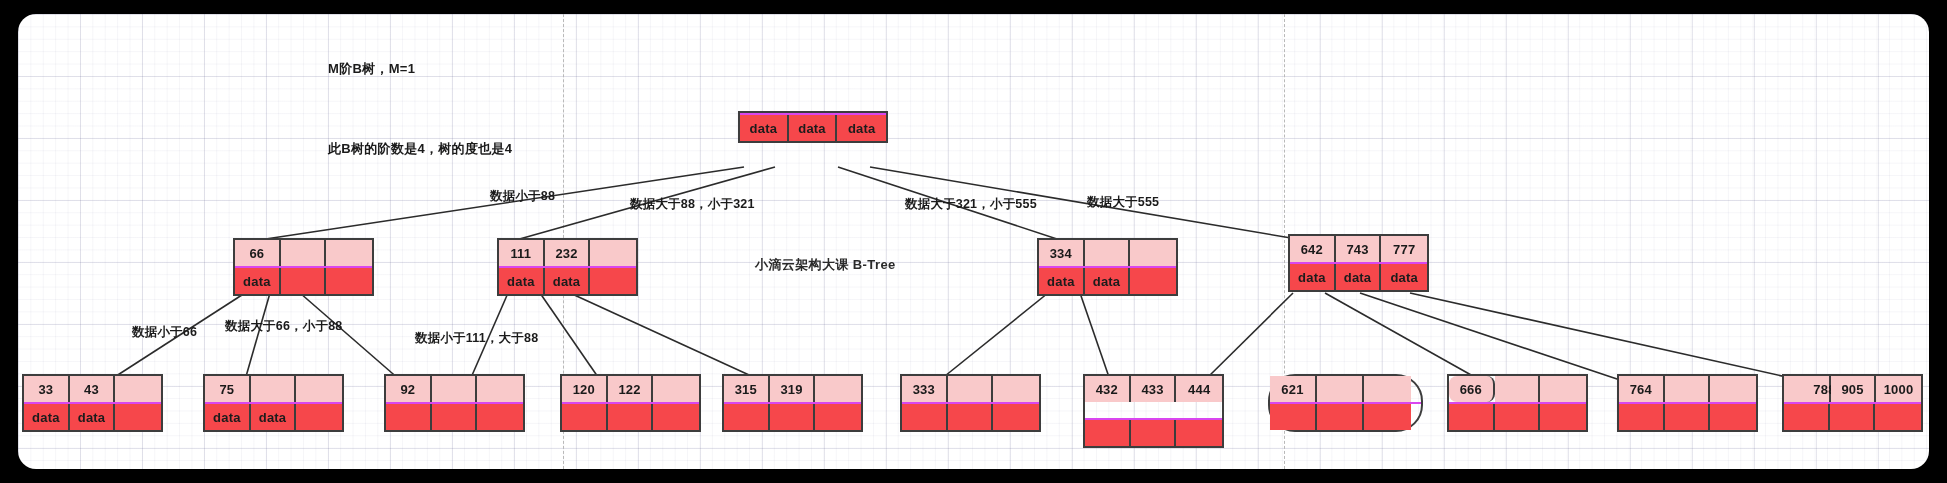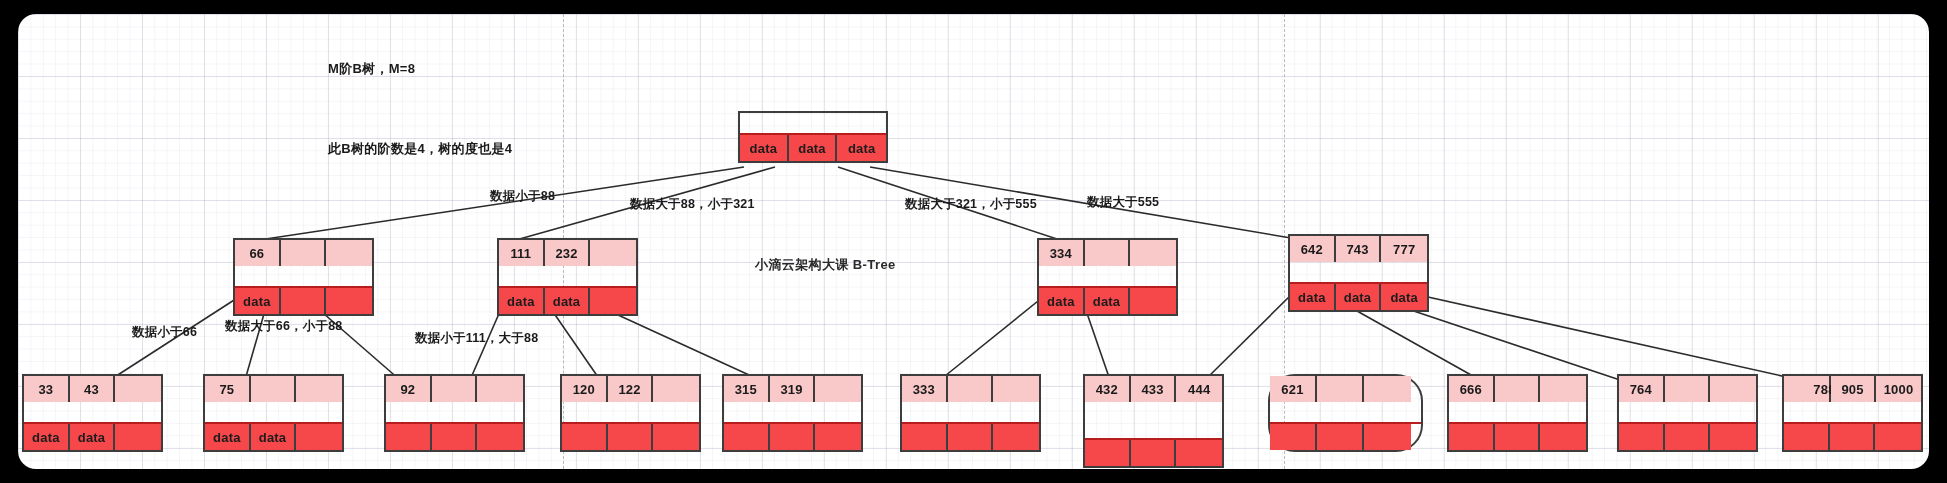--- a/index.html
+++ b/index.html
@@ -27,21 +27,21 @@
 
   
   .node{position:absolute;display:flex;flex-direction:column;
         border:2px solid #3d3d3d;box-sizing:border-box;}
   .node .row{display:flex;}
   .cell{box-sizing:border-box;display:flex;align-items:center;justify-content:center;
         font-size:13px;font-weight:bold;color:#1a1a1a;letter-spacing:.2px;
         border-right:2px solid #3d3d3d;}
   .cell:last-child{border-right:none;}
   .row.keys .cell{background:#f9c9ca;height:26px;}
-  .row.datas{border-top:2px solid #b91c1c;margin-top:20px;}
+  .row.datas{border-top:2px solid #d946ef;}
   .row.datas .cell{background:#f6474b;height:26px;color:#1c1c1c;}
 
   .label{position:absolute;font-size:12.5px;font-weight:bold;color:#1b1b1b;
          white-space:nowrap;letter-spacing:.2px;}
   .note{position:absolute;font-size:13px;font-weight:bold;color:#1b1b1b;
         white-space:nowrap;letter-spacing:.3px;}
   .watermark{position:absolute;font-size:13px;font-weight:bold;color:#2a2a2a;
              white-space:nowrap;letter-spacing:.4px;}
 </style>
 </head>
@@ -72,21 +72,21 @@
       <path d="M 1048,293 L 940,380"></path>
       <path d="M 1080,293 L 1110,380"></path>
 
       <path d="M 1293,293 L 1205,380"></path>
       <path d="M 1325,293 L 1480,380"></path>
       <path d="M 1360,293 L 1620,380"></path>
       <path d="M 1410,293 L 1800,380"></path>
     </g>
   </svg>
 
-  <div class="note" style="left:328px;top:60px;">M阶B树，M=8</div>
+  <div class="note" style="left:328px;top:60px;">M阶B树，M=1</div>
   <div class="note" style="left:328px;top:140px;">此B树的阶数是4，树的度也是4</div>
 
   <div class="watermark" style="left:755px;top:256px;">小滴云架构大课  B-Tree</div>
 
   <div class="label" style="left:490px;top:188px;">数据小于88</div>
   <div class="label" style="left:630px;top:196px;">数据大于88，小于321</div>
   <div class="label" style="left:905px;top:196px;">数据大于321，小于555</div>
   <div class="label" style="left:1087px;top:194px;">数据大于555</div>
 
   <div class="label" style="left:132px;top:324px;">数据小于66</div>
@@ -240,21 +240,21 @@
           <div class="cell" style="width: 47px;"></div>
         </div>
         <div class="row datas">
           <div class="cell" style="width: 47px;"></div>
           <div class="cell" style="width: 47px;"></div>
           <div class="cell" style="width: 47px;"></div>
         </div>
       </div>
       <div class="node" style="left: 1447px; top: 374px; width: 141px;">
         <div class="row keys">
-          <div class="cell" style="width: 47px;">666</div>
+          <div class="cell" style="width: 47px; border-radius: 8px;">666</div>
           <div class="cell" style="width: 47px;"></div>
           <div class="cell" style="width: 47px;"></div>
         </div>
         <div class="row datas">
           <div class="cell" style="width: 47px;"></div>
           <div class="cell" style="width: 47px;"></div>
           <div class="cell" style="width: 47px;"></div>
         </div>
       </div>
       <div class="node" style="left: 1617px; top: 374px; width: 141px;">

